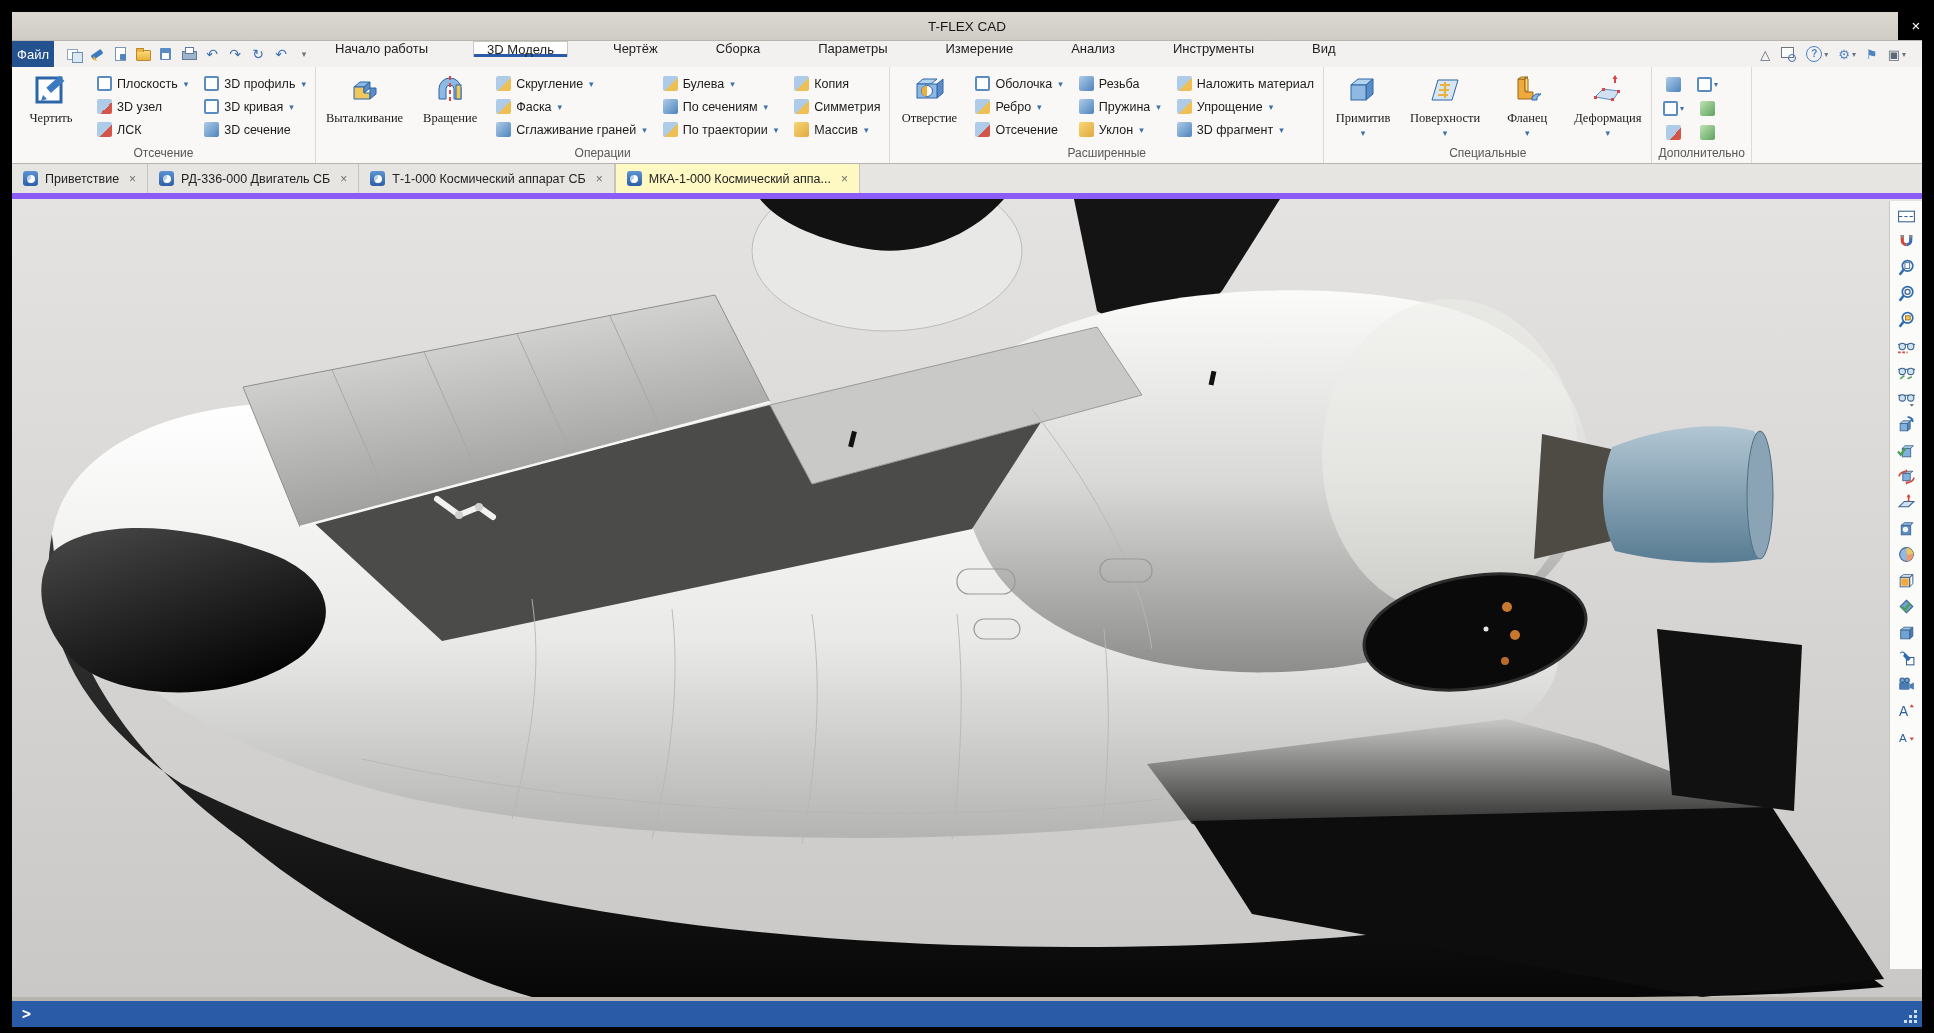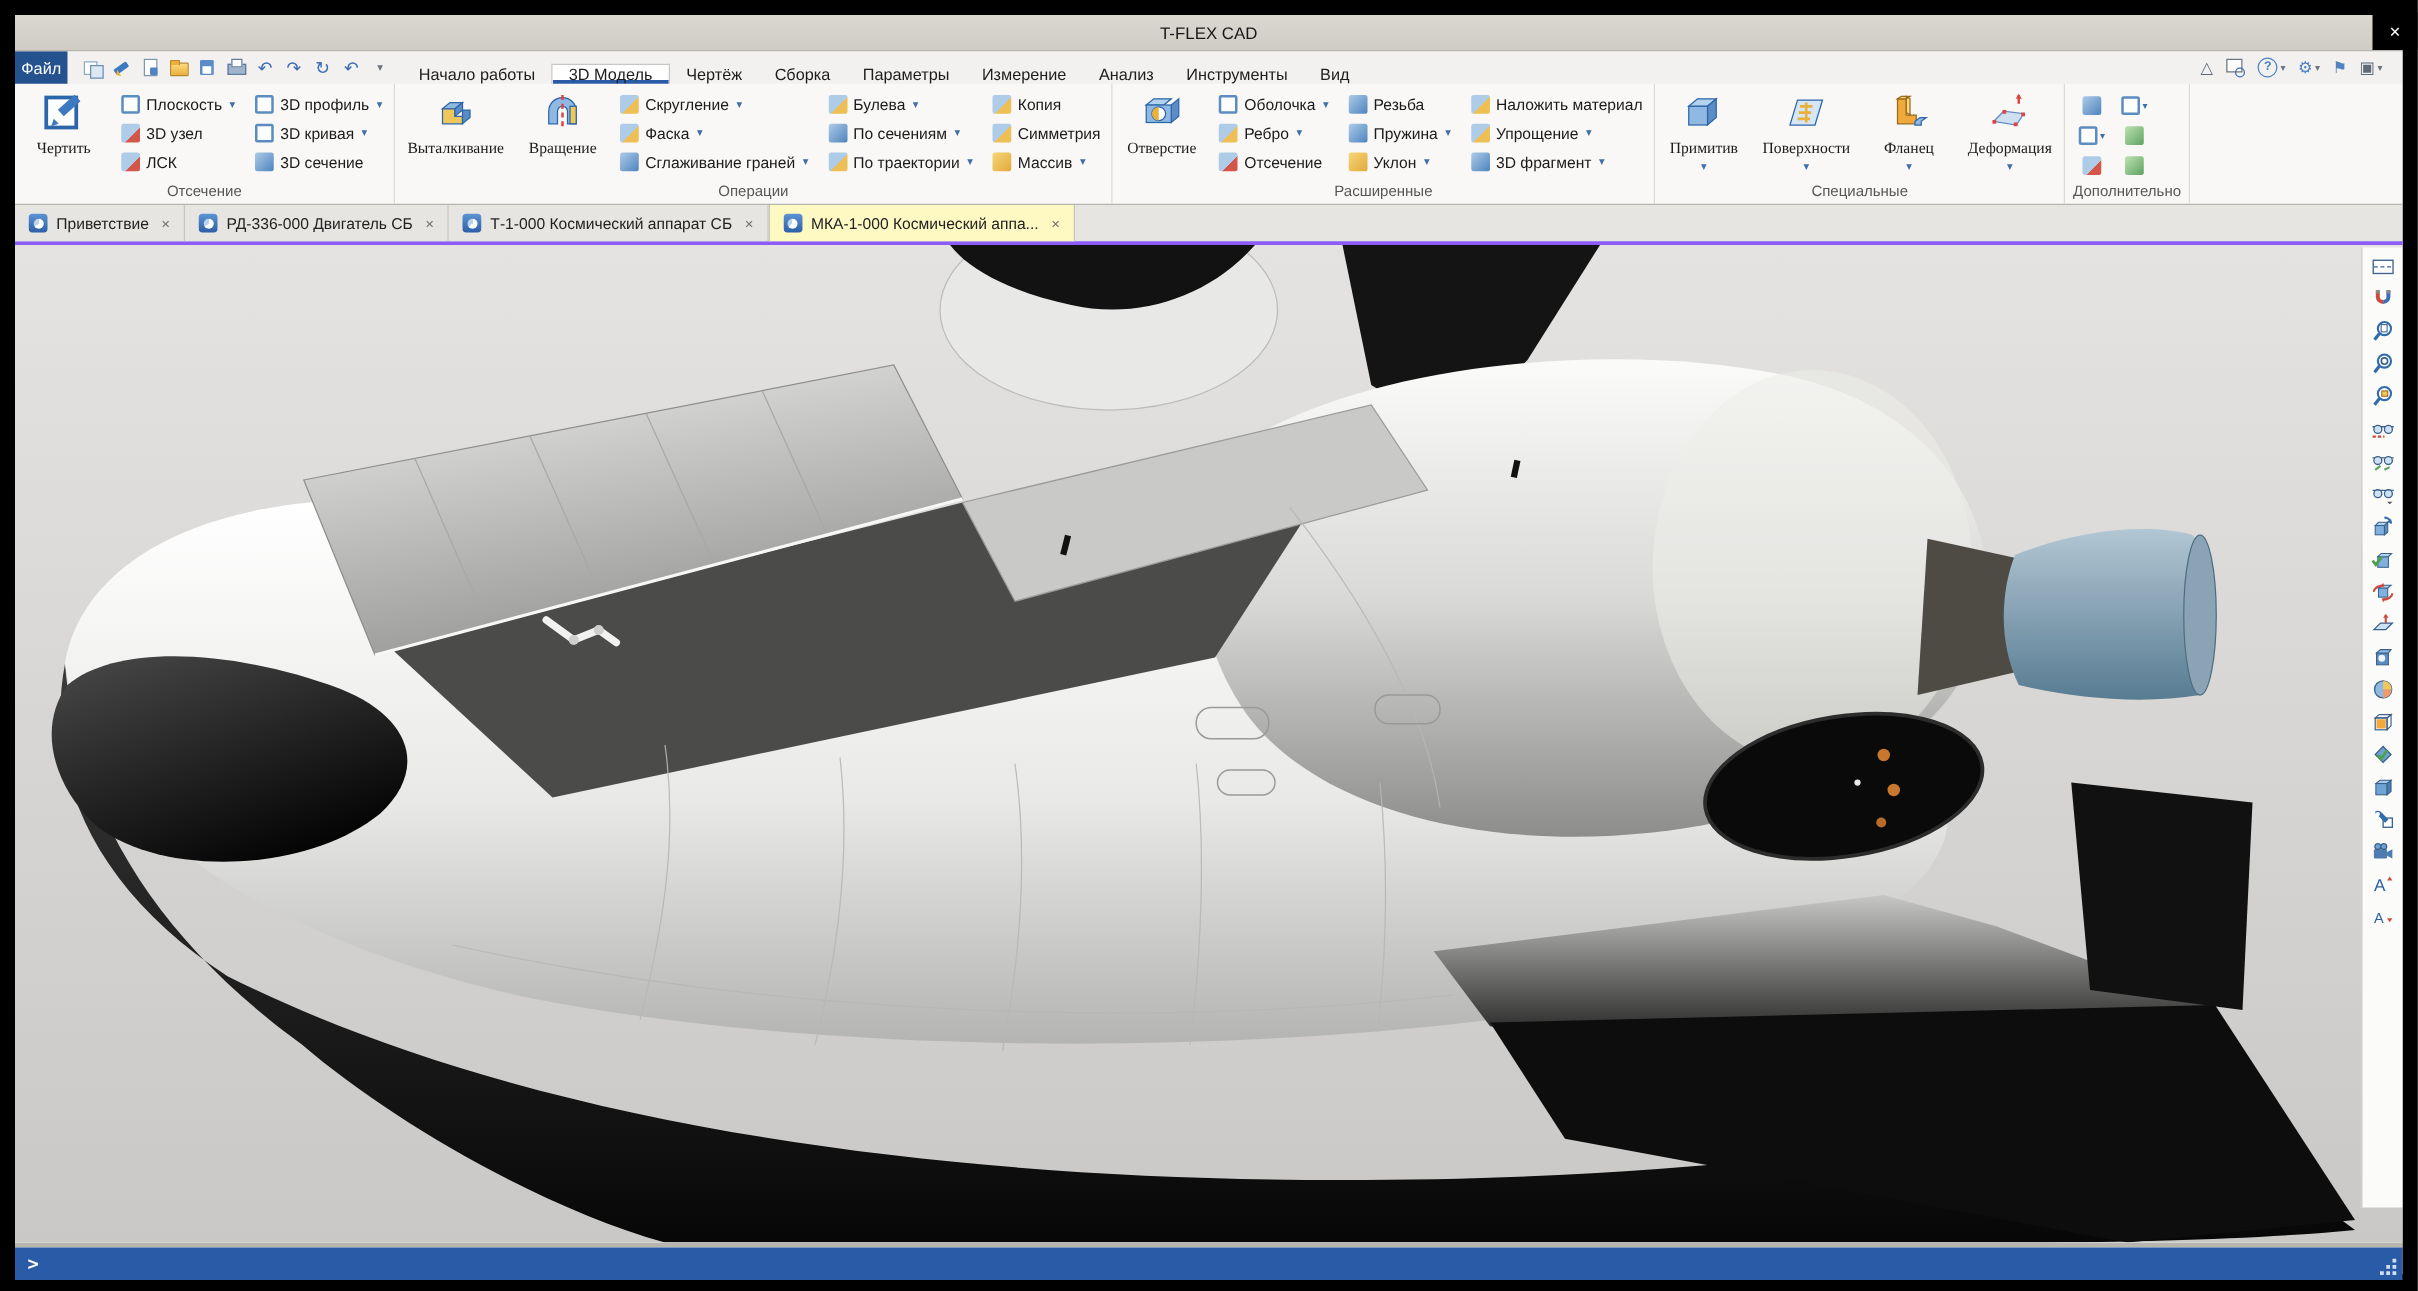--- a/index.html
+++ b/index.html
@@ -27,21 +27,21 @@
   .qi-page::before{content:"";position:absolute;left:3px;top:1px;width:9px;height:12px;background:#fff;border:1px solid #7d96b4;}
   .qi-page::after{content:"";position:absolute;left:8px;top:8px;width:6px;height:6px;background:#4f83c2;border-radius:1px;}
   .qi-folder::before{content:"";position:absolute;left:1px;top:4px;width:13px;height:9px;background:linear-gradient(#ffd978,#eab13e);border:1px solid #b98a2c;border-radius:1px;}
   .qi-folder::after{content:"";position:absolute;left:1px;top:2px;width:6px;height:3px;background:#eab13e;border:1px solid #b98a2c;border-bottom:none;border-radius:1px 1px 0 0;}
   .qi-save::before{content:"";position:absolute;left:2px;top:2px;width:11px;height:12px;background:#5b8cc6;border-radius:1px;}
   .qi-save::after{content:"";position:absolute;left:4px;top:7px;width:7px;height:6px;background:#fff;}
   .qi-print::before{content:"";position:absolute;left:1px;top:5px;width:13px;height:7px;background:#9fb4cc;border:1px solid #5f7a9a;}
   .qi-print::after{content:"";position:absolute;left:4px;top:1px;width:7px;height:5px;background:#fff;border:1px solid #5f7a9a;}
 
   
-  .mtabs{display:flex;align-items:flex-end;}
+  .mtabs{display:flex;align-items:flex-start;gap:32px;}
   .mtab{padding:0 13px;display:flex;align-items:center;font-size:13px;color:#1d1d1d;cursor:pointer;}
   .mtab.active{background:#fff;border:1px solid #c9c7c4;border-bottom:none;box-shadow:inset 0 -3px 0 #2a5ba6;}
   .winicons{margin-left:auto;display:flex;align-items:center;gap:10px;padding-right:16px;color:#5e6a78;}
   .wic{font-size:13px;cursor:pointer;display:flex;align-items:center;gap:2px;}
   .wic .caret{font-size:8px;color:#6b7480;}
   .wic-help::before{content:"?";display:inline-block;width:14px;height:14px;border:1.5px solid #4f83c2;
      border-radius:50%;color:#4f83c2;font-size:10px;line-height:14px;text-align:center;font-weight:bold;}
   .wic-mag{position:relative;width:16px;height:16px;}
   .wic-mag::before{content:"";position:absolute;left:1px;top:1px;width:11px;height:9px;border:1px solid #6b7480;background:#fdfdfd;}
   .wic-mag::after{content:"";position:absolute;right:0;bottom:0;width:6px;height:6px;border:1.5px solid #3c6eb4;border-radius:50%;}
@@ -64,21 +64,21 @@
   .ic.yl{background:linear-gradient(135deg,#f6d678,#e2a93c);}
   .ic.mx{background:linear-gradient(135deg,#aecbe8 55%,#edbf55 45%);}
   .ic.ol{background:#fdfdfd;border:2px solid #5b8cc0;box-sizing:border-box;border-radius:2px;}
   .ic.gr{background:linear-gradient(135deg,#bfe2b4,#5da35f);}
   .ic.rd{background:linear-gradient(135deg,#aecbe8 60%,#d4554a 40%);}
   .icongrid{display:grid;grid-template-columns:30px 30px;grid-auto-rows:24px;align-content:start;padding-top:3px;column-gap:4px;}
   .gbtn{display:flex;align-items:center;justify-content:center;cursor:pointer;gap:2px;}
   .gbtn .caret{font-size:8px;color:#3d6fa8;}
 
   
-  .doctabs{height:29px;background:#e7e5e2;display:flex;align-items:stretch;border-bottom:3px solid #8b5cf6;}
+  .doctabs{height:29px;background:#e7e5e2;display:flex;align-items:stretch;border-bottom:6px solid #8b5cf6;}
   .dtab{display:flex;align-items:center;gap:7px;padding:0 11px;border-right:1px solid #c6c4c1;
     font-size:12.5px;color:#222;cursor:pointer;background:#e7e5e2;}
   .dtab.active{background:#fef9c3;border-left:1px solid #c6c4c1;}
   .dtab .dclose{color:#6f6f6f;font-size:12px;margin-left:3px;cursor:pointer;}
   .dicon{width:15px;height:15px;border-radius:3px;background:linear-gradient(#5d94d4,#2d5fa6);position:relative;flex:none;}
   .dicon::after{content:"";position:absolute;left:3.5px;top:3.5px;width:8px;height:8px;border-radius:50%;
     background:conic-gradient(#fff 0 65%, #bcd4ee 65% 100%);}
 
   
   .viewport{position:relative;height:798px;background:#d8d7d5;overflow:hidden;}

